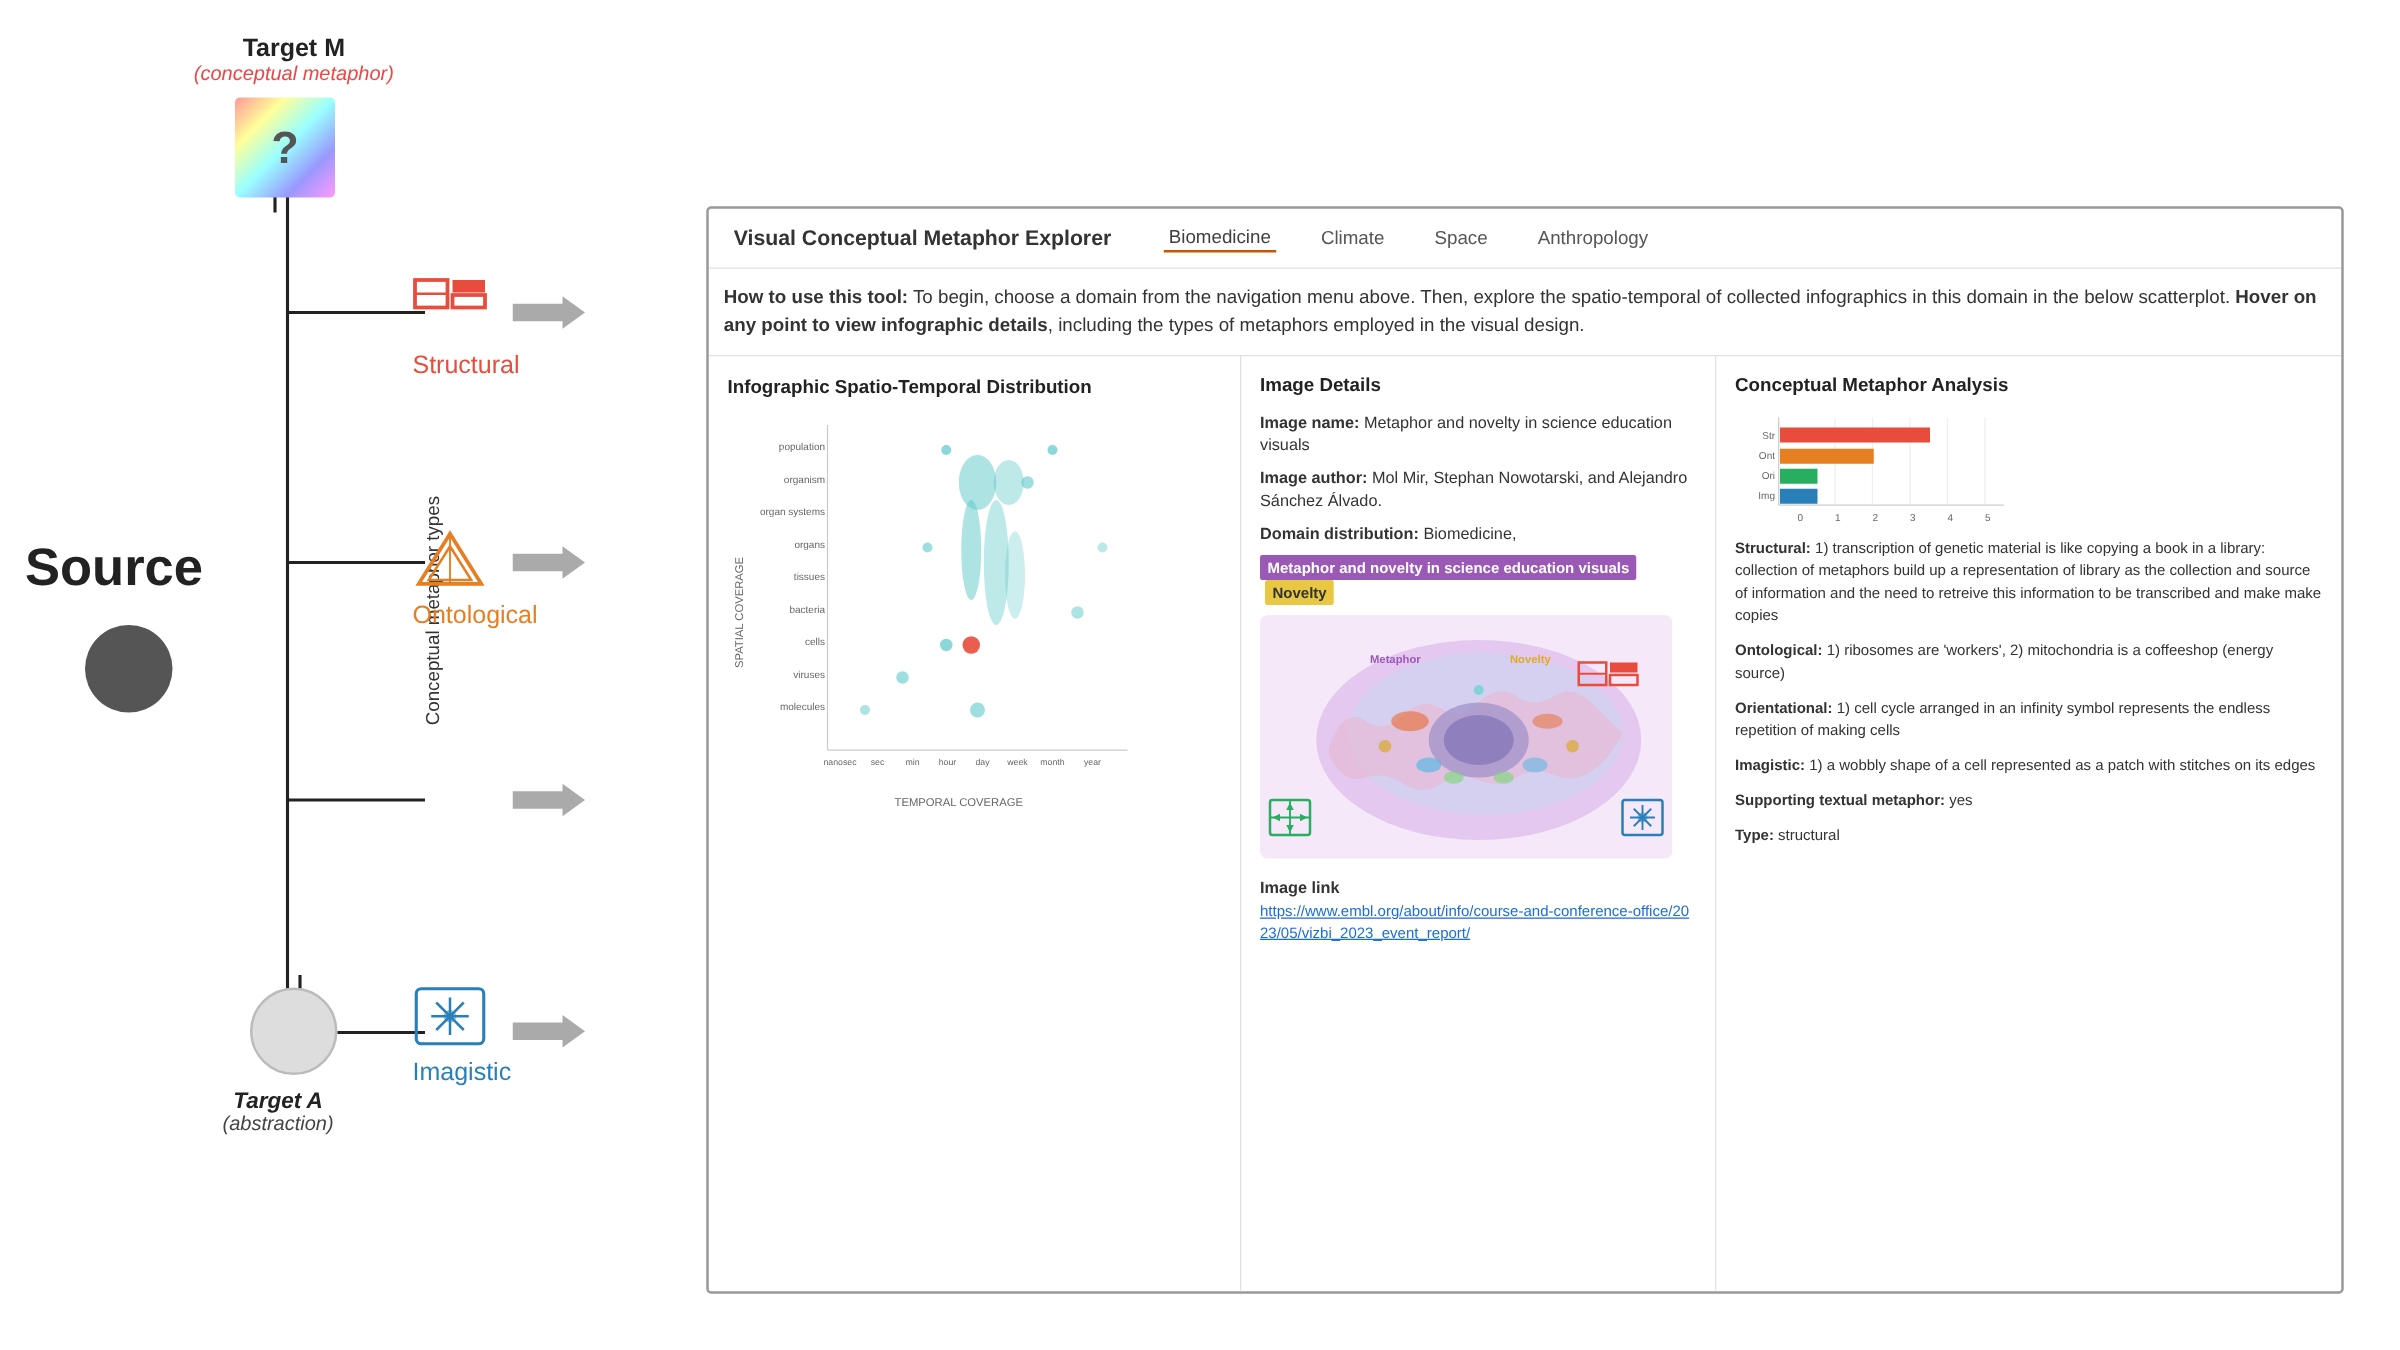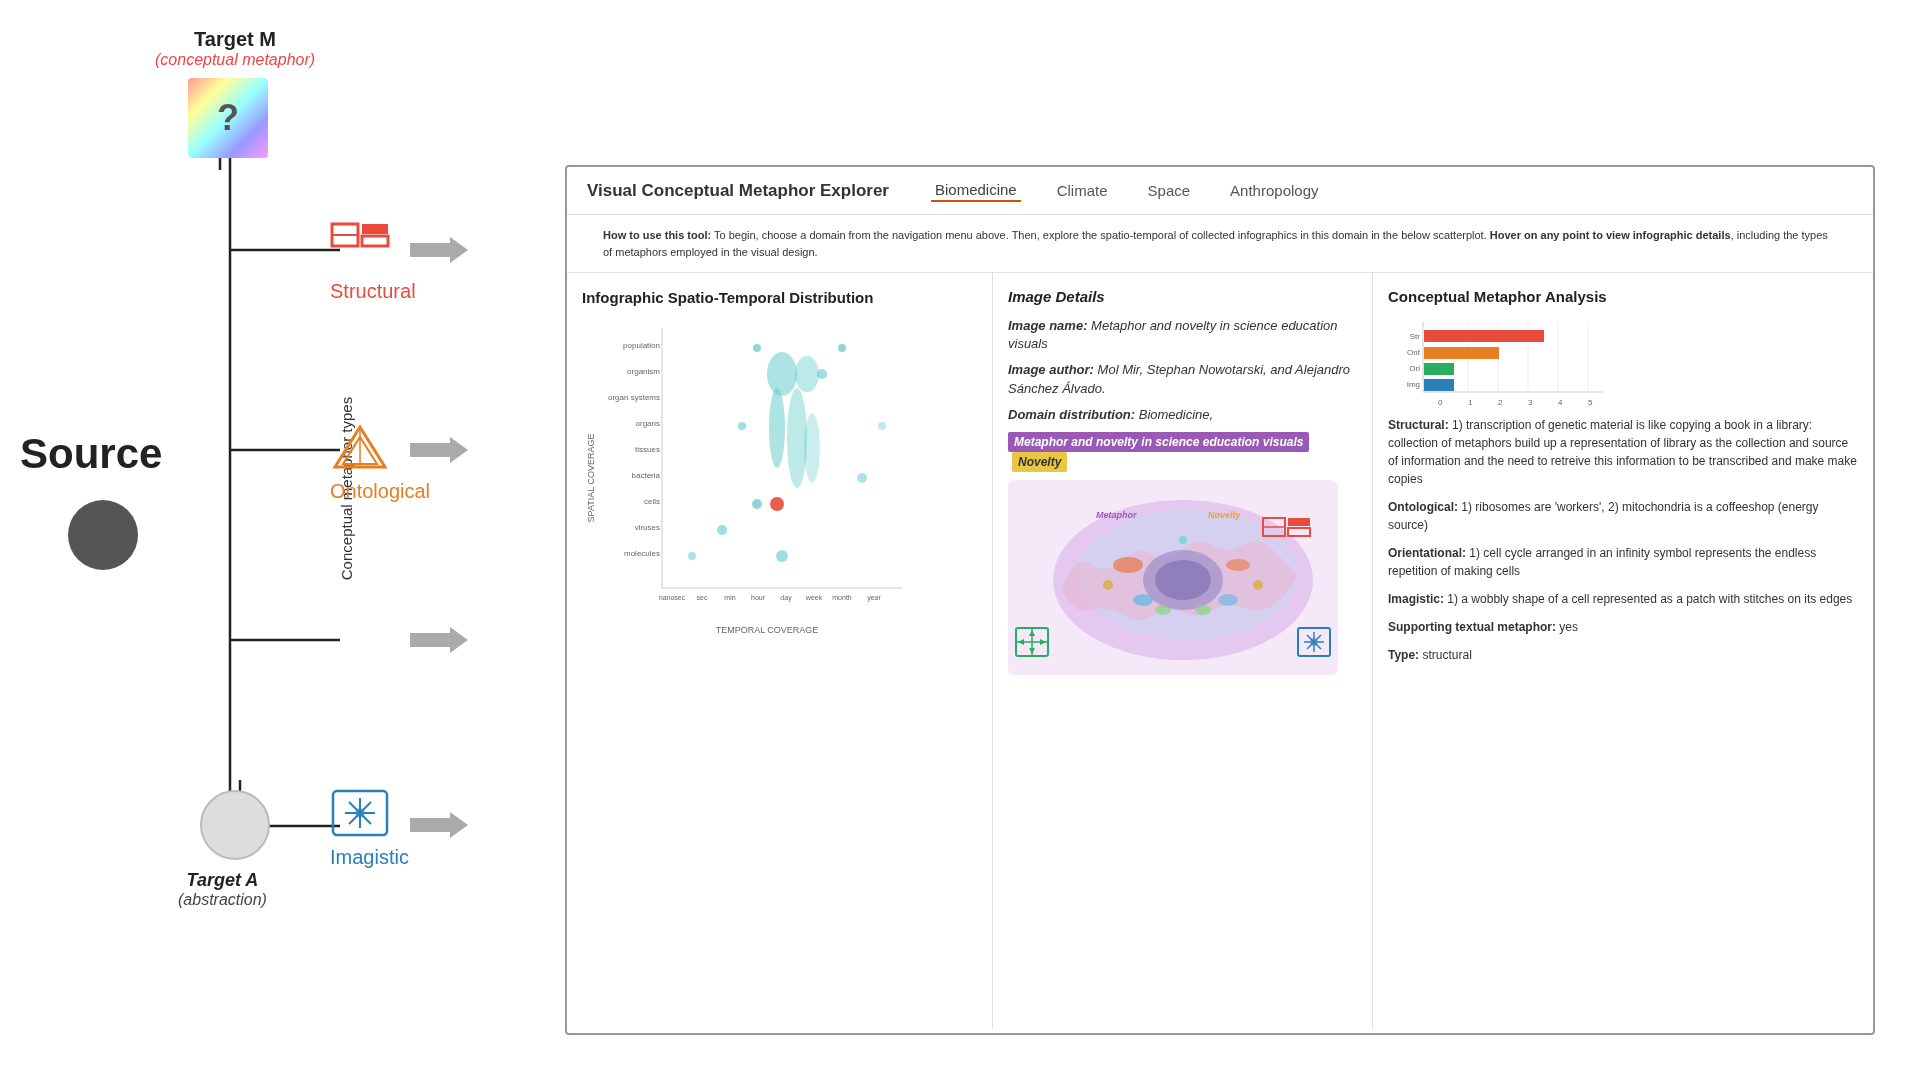--- a/index.html
+++ b/index.html
@@ -180,22 +180,22 @@
       cursor: pointer;
       padding: 2px 4px;
     }
     .nav-item.active {
       color: #404040;
       border-bottom: 2px solid #cc5500;
     }
 
     
     .instructions {
-      padding: 12px 36px;
-      font-size: 11px;
+      padding: 12px 12px;
+      font-size: 15px;
       color: #333;
       line-height: 1.5;
       border-bottom: 1px solid #e0e0e0;
     }
     .instructions strong {
       font-weight: bold;
     }
 
     
     .content-area {
@@ -217,21 +217,20 @@
       margin-bottom: 10px;
       line-height: 1.3;
     }
 
     
     .image-panel {
       width: 380px;
       padding: 15px;
       border-right: 1px solid #e0e0e0;
       flex-shrink: 0;
-      font-style: italic;
     }
     .image-panel-title {
       font-size: 15px;
       font-weight: bold;
       color: #222;
       margin-bottom: 12px;
     }
     .image-detail-row {
       font-size: 13px;
       color: #333;
@@ -517,20 +516,24 @@
         <line x1="296" y1="162" x2="316" y2="162" stroke="#2980b9" stroke-width="1.5"></line>
         <line x1="299" y1="155" x2="313" y2="169" stroke="#2980b9" stroke-width="1.5"></line>
         <line x1="313" y1="155" x2="299" y2="169" stroke="#2980b9" stroke-width="1.5"></line>
         <circle cx="306" cy="162" r="4" fill="#2980b9" opacity="0.5"></circle>
 
         <text x="88" y="38" font-size="9" fill="#9b59b6" font-weight="bold">Metaphor</text>
         <text x="200" y="38" font-size="9" fill="#e8a820" font-weight="bold">Novelty</text>
       </svg>
 
       
+      <div class="image-link-section">
+        <div class="image-link-title">Image link</div>
+        <div class="image-link-url">https://www.embl.org/about/info/course-and-conference-office/2023/05/vizbi_2023_event_report/</div>
+      </div>
     </div>
 
     <div class="analysis-panel">
       <div class="analysis-title">Conceptual Metaphor Analysis</div>
 
       
       <svg width="220" height="95" viewBox="0 0 220 95">
 
         <line x1="35" y1="5" x2="35" y2="75" stroke="#ccc" stroke-width="1"></line>
 

